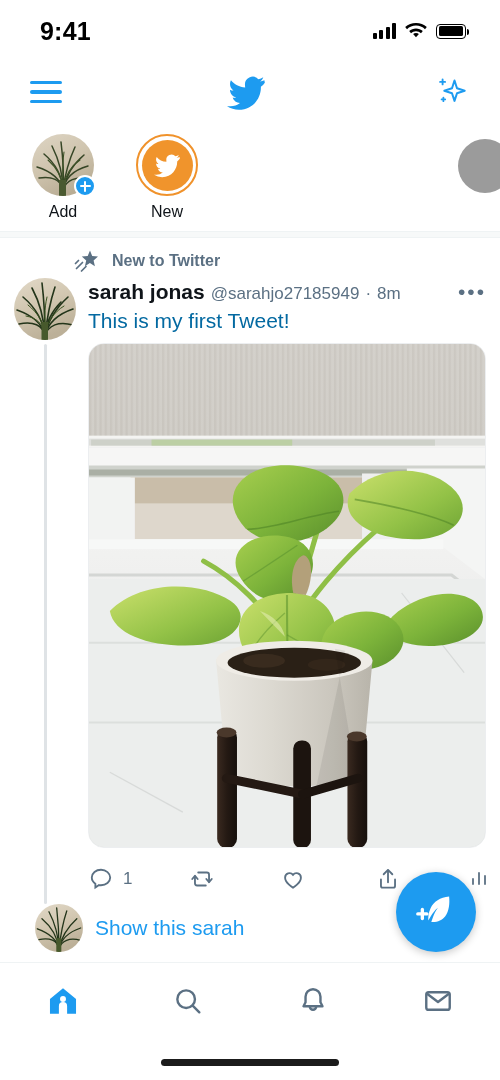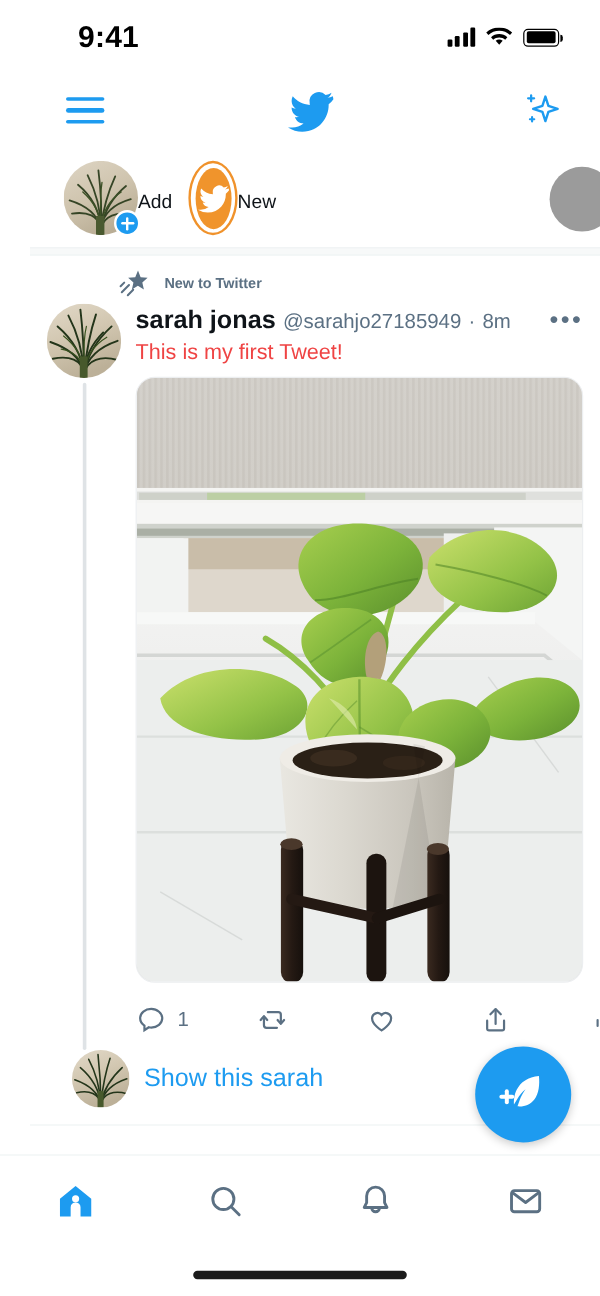--- a/index.html
+++ b/index.html
@@ -2,21 +2,21 @@
 <html><head>
 <meta charset="utf-8">
 <style>
   * { box-sizing: border-box; margin: 0; padding: 0; }
   html, body {
     width: 500px; height: 1080px;
     background: #ffffff;
     font-family: "Liberation Sans", sans-serif;
     overflow: hidden;
   }
-  #app { position: relative; width: 500px; height: 1080px; background: #fff; padding-left: 25px; }
+  #app { position: relative; width: 500px; height: 1080px; background: #fff; }
 
   
   .statusbar {
     height: 62px; display: flex; align-items: center;
     justify-content: space-between; padding: 0 34px 0 40px;
   }
   .status-time { font-size: 25px; font-weight: 600; color: #000; letter-spacing: .2px; }
   .status-right { display: flex; align-items: center; gap: 9px; }
   .bars { display: flex; align-items: flex-end; gap: 2.5px; height: 16px; }
   .bars i { display: block; width: 4px; background: #000; border-radius: 1px; }
@@ -40,21 +40,21 @@
   .hamburger { width: 32px; height: 22px; display:flex; flex-direction:column; justify-content:space-between; cursor:pointer; }
   .hamburger span { display:block; height:3.4px; background:#1d9bf0; border-radius:2px; }
   .logo-bird { width: 46px; height: 38px; }
   .sparkle-btn { width: 40px; height: 40px; display:flex; align-items:center; justify-content:center; }
 
   
   .fleets {
     display: flex; align-items: flex-start; gap: 34px;
     padding: 12px 0 10px 28px; position: relative;
   }
-  .fleet { width: 70px; display: flex; flex-direction: row; align-items: center; cursor: pointer; }
+  .fleet { width: 70px; display: flex; flex-direction: column; align-items: center; cursor: pointer; }
   .fleet-av-wrap { position: relative; width: 62px; height: 62px; }
   .fleet-av {
     width: 62px; height: 62px; border-radius: 50%; overflow: hidden; position: relative;
   }
   .plus-badge {
     position: absolute; right: -2px; bottom: -1px; width: 22px; height: 22px;
     border-radius: 50%; background: #1d9bf0; border: 2.5px solid #fff;
     display: flex; align-items: center; justify-content: center;
   }
   .plus-badge::before, .plus-badge::after {
@@ -75,35 +75,35 @@
     position: absolute; right: -12px; top: 17px;
     width: 54px; height: 54px; border-radius: 50%; background: #9b9b9b;
   }
 
   .divider { height: 1px; background: #eff3f4; }
   .divider-thick { height: 7px; background: #f7f9f9; border-top:1px solid #eff3f4; border-bottom:1px solid #eff3f4; }
 
   
   .tweet { position: relative; padding: 10px 14px 0 14px; }
   .social-ctx { display: flex; align-items: center; gap: 12px; padding-left: 60px; margin-bottom: 4px; }
-  .social-ctx-text { font-size: 12px; font-weight: 700; color: #5b7083; }
+  .social-ctx-text { font-size: 16px; font-weight: 700; color: #5b7083; }
 
   .tweet-body { display: flex; gap: 12px; }
   .av-col { width: 62px; flex: 0 0 62px; position: relative; }
   .avatar { width: 62px; height: 62px; border-radius: 50%; overflow: hidden; position: relative; }
   .thread-line {
     position: absolute; left: 30px; top: 66px; bottom: -2px;
     width: 2.5px; background: #dfe3e6; border-radius: 2px;
   }
   .tweet-main { flex: 1; min-width: 0; padding-top: 2px; }
   .name-row { display: flex; align-items: baseline; gap: 6px; text-align: center; }
   .disp-name { font-size: 21px; font-weight: 700; color: #0f1419; white-space: nowrap; }
   .handle { font-size: 17px; color: #5b7083; white-space: nowrap; }
   .more-dots { margin-left: auto; color: #5b7083; font-size: 21px; letter-spacing: 2px; line-height: 1; padding-left:8px; }
-  .tweet-text { font-size: 18px; color: #ef4444; margin-top: 3px; line-height: 1.3; }
+  .tweet-text { font-size: 21px; color: #0369a1; margin-top: 3px; line-height: 1.3; }
 
   .media {
     margin-top: 9px; width: 100%; height: 505px;
     border-radius: 16px; overflow: hidden; position: relative;
     border: 1px solid #eceef0;
   }
 
   
   .actions {
     display: flex; align-items: center; margin-top: 8px;

